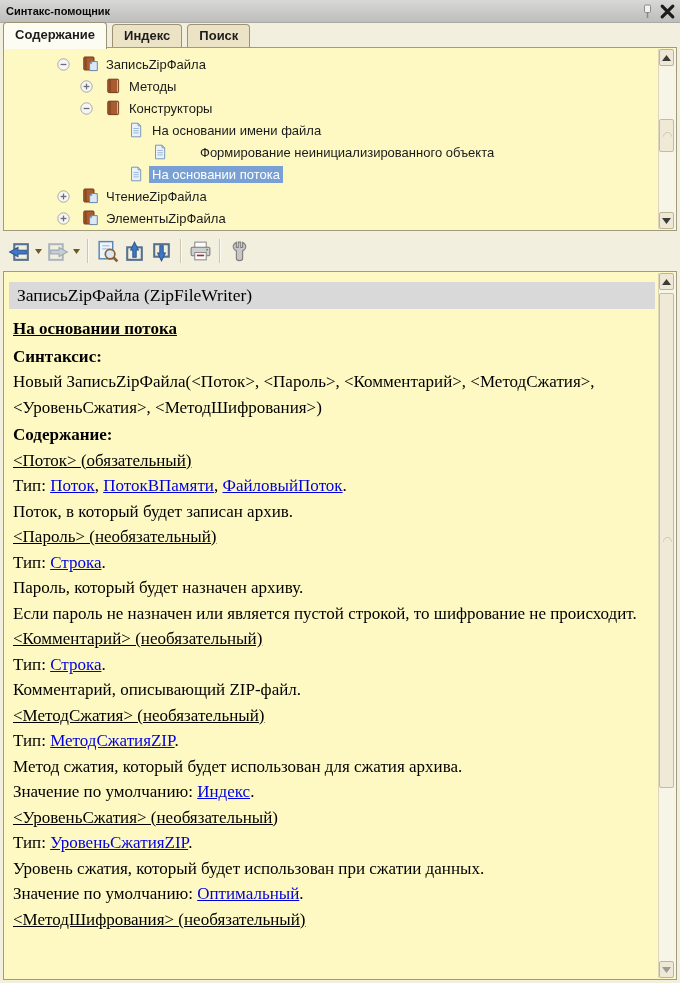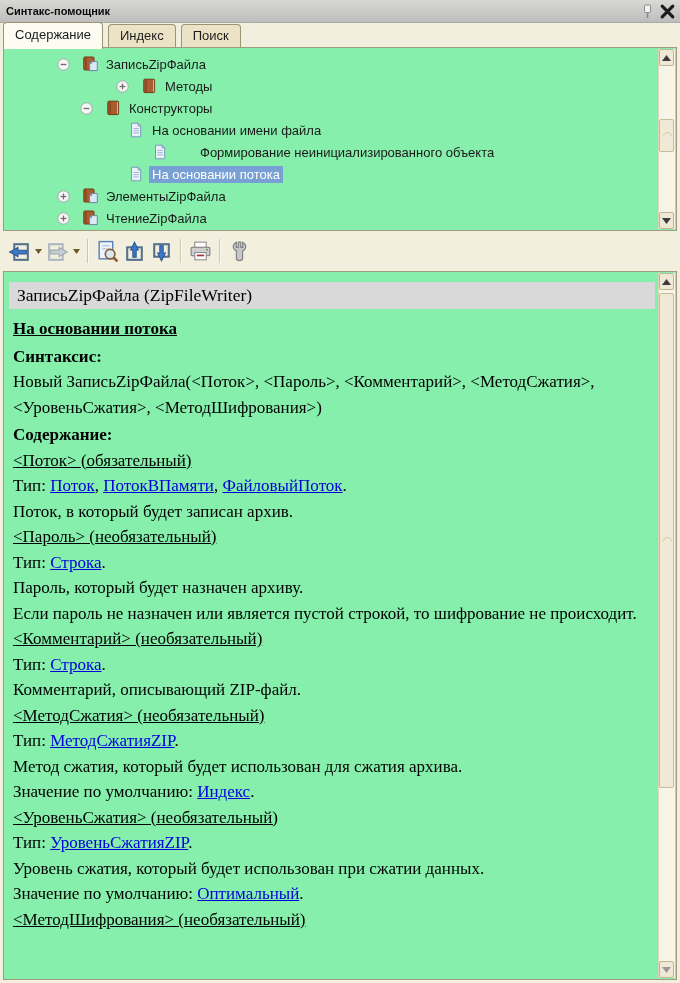--- a/index.html
+++ b/index.html
@@ -11,25 +11,25 @@
     background:linear-gradient(#d8d8d6,#bdbdbb);border-bottom:1px solid #a9a9a7;
     display:flex;align-items:center;}
   .titlebar .title{font-size:11px;font-weight:bold;color:#0a0a0a;padding-left:6px;}
   .tb-right{position:absolute;right:4px;top:0;height:22px;display:flex;align-items:center;gap:7px;}
   .pin,.close{display:flex;align-items:center;justify-content:center;cursor:default;}
 
   
   .tab-bar{position:absolute;left:3px;top:24px;height:24px;display:flex;gap:5px;z-index:3;}
   .tab{height:20px;padding:2px 11px 0 11px;font-size:13px;color:#1c1c1c;
     background:#ece3c6;border:1px solid #9c9372;border-bottom:none;
-    border-radius:4px 4px 0 0;line-height:18px;}
+    border-radius:4px 4px 0 0;line-height:18px;font-weight:bold;}
   .tab.active{background:#fdfcf2;height:23px;margin-top:-2px;padding-top:3px;}
 
   
-  .panel{position:absolute;background:#86efac;border:1px solid #a29a7c;box-sizing:border-box;}
+  .panel{position:absolute;background:#fef9c3;border:1px solid #a29a7c;box-sizing:border-box;}
   .tree-panel{left:3px;top:47px;width:674px;height:184px;z-index:2;}
   .content-panel{left:3px;top:271px;width:674px;height:709px;}
 
   
   .tree{position:absolute;left:0;top:0;right:17px;bottom:0;overflow:hidden;padding-top:5px;}
   .tree-row{height:22px;display:flex;align-items:center;white-space:nowrap;}
   .exp-slot{width:25px;display:flex;align-items:center;flex:0 0 25px;}
   .node-icon{width:21px;flex:0 0 21px;display:flex;align-items:center;}
   .tree-label{font-size:13px;color:#1a1a1a;padding:1px 3px;}
   .tree-label.selected{background:#78a0d4;color:#fff;}
@@ -104,21 +104,21 @@
           <span class="node-icon">
             <svg width="17" height="16" viewBox="0 0 17 16">
               <rect x="1.8" y="1" width="10.2" height="13" rx="1" fill="#a85c30" stroke="#6e3a16"></rect>
               <rect x="3.1" y="1.2" width="1.6" height="12.6" fill="#8a4822"></rect>
               <path d="M9.6 5.6 H15.3 V14.6 H7.6 V7.6 Z" fill="#dbe8f6" stroke="#6a86a8"></path>
               <path d="M9.6 5.6 V7.6 H7.6 Z" fill="#b9cfe6" stroke="#6a86a8" stroke-width="0.8"></path>
             </svg>
           </span>
           <span class="tree-label">ЗаписьZipФайла</span>
         </div>
-        <div class="tree-row" style="padding-left: 76px; margin-left: 36px;">
+        <div class="tree-row" style="padding-left: 76px;">
           <span class="exp-slot">
             <svg width="13" height="13" viewBox="0 0 13 13">
               <circle cx="6.5" cy="6.5" r="5.7" fill="#f6f6f6" stroke="#a8a8a8"></circle>
               <line x1="3.6" y1="6.5" x2="9.4" y2="6.5" stroke="#6e6e6e" stroke-width="1.3"></line>
               <line x1="6.5" y1="3.6" x2="6.5" y2="9.4" stroke="#6e6e6e" stroke-width="1.3"></line>
             </svg>
           </span>
           <span class="node-icon">
             <svg width="16" height="16" viewBox="0 0 16 16">
               <rect x="2.8" y="1.2" width="10.8" height="13.4" rx="1" fill="#a85c30" stroke="#6e3a16"></rect>
@@ -192,39 +192,39 @@
             </svg>
           </span>
           <span class="node-icon">
             <svg width="17" height="16" viewBox="0 0 17 16">
               <rect x="1.8" y="1" width="10.2" height="13" rx="1" fill="#a85c30" stroke="#6e3a16"></rect>
               <rect x="3.1" y="1.2" width="1.6" height="12.6" fill="#8a4822"></rect>
               <path d="M9.6 5.6 H15.3 V14.6 H7.6 V7.6 Z" fill="#dbe8f6" stroke="#6a86a8"></path>
               <path d="M9.6 5.6 V7.6 H7.6 Z" fill="#b9cfe6" stroke="#6a86a8" stroke-width="0.8"></path>
             </svg>
           </span>
-          <span class="tree-label">ЭлементыZipФайла</span>
+          <span class="tree-label">ЧтениеZipФайла</span>
         </div>
         <div class="tree-row" style="padding-left: 53px;">
           <span class="exp-slot">
             <svg width="13" height="13" viewBox="0 0 13 13">
               <circle cx="6.5" cy="6.5" r="5.7" fill="#f6f6f6" stroke="#a8a8a8"></circle>
               <line x1="3.6" y1="6.5" x2="9.4" y2="6.5" stroke="#6e6e6e" stroke-width="1.3"></line>
               <line x1="6.5" y1="3.6" x2="6.5" y2="9.4" stroke="#6e6e6e" stroke-width="1.3"></line>
             </svg>
           </span>
           <span class="node-icon">
             <svg width="17" height="16" viewBox="0 0 17 16">
               <rect x="1.8" y="1" width="10.2" height="13" rx="1" fill="#a85c30" stroke="#6e3a16"></rect>
               <rect x="3.1" y="1.2" width="1.6" height="12.6" fill="#8a4822"></rect>
               <path d="M9.6 5.6 H15.3 V14.6 H7.6 V7.6 Z" fill="#dbe8f6" stroke="#6a86a8"></path>
               <path d="M9.6 5.6 V7.6 H7.6 Z" fill="#b9cfe6" stroke="#6a86a8" stroke-width="0.8"></path>
             </svg>
           </span>
-          <span class="tree-label">ЧтениеZipФайла</span>
+          <span class="tree-label">ЭлементыZipФайла</span>
         </div>
       </div>
     <div class="sb tree-sb">
       <div class="sb-btn sb-up">
           <svg width="9" height="6" viewBox="0 0 9 6">
             <path d="M4.5 0 L9 6 H0 Z" fill="#3c3c3c"></path>
           </svg>
         </div>
       <div class="sb-thumb" style="top:70px;height:33px;">
           <span class="grip"></span>

